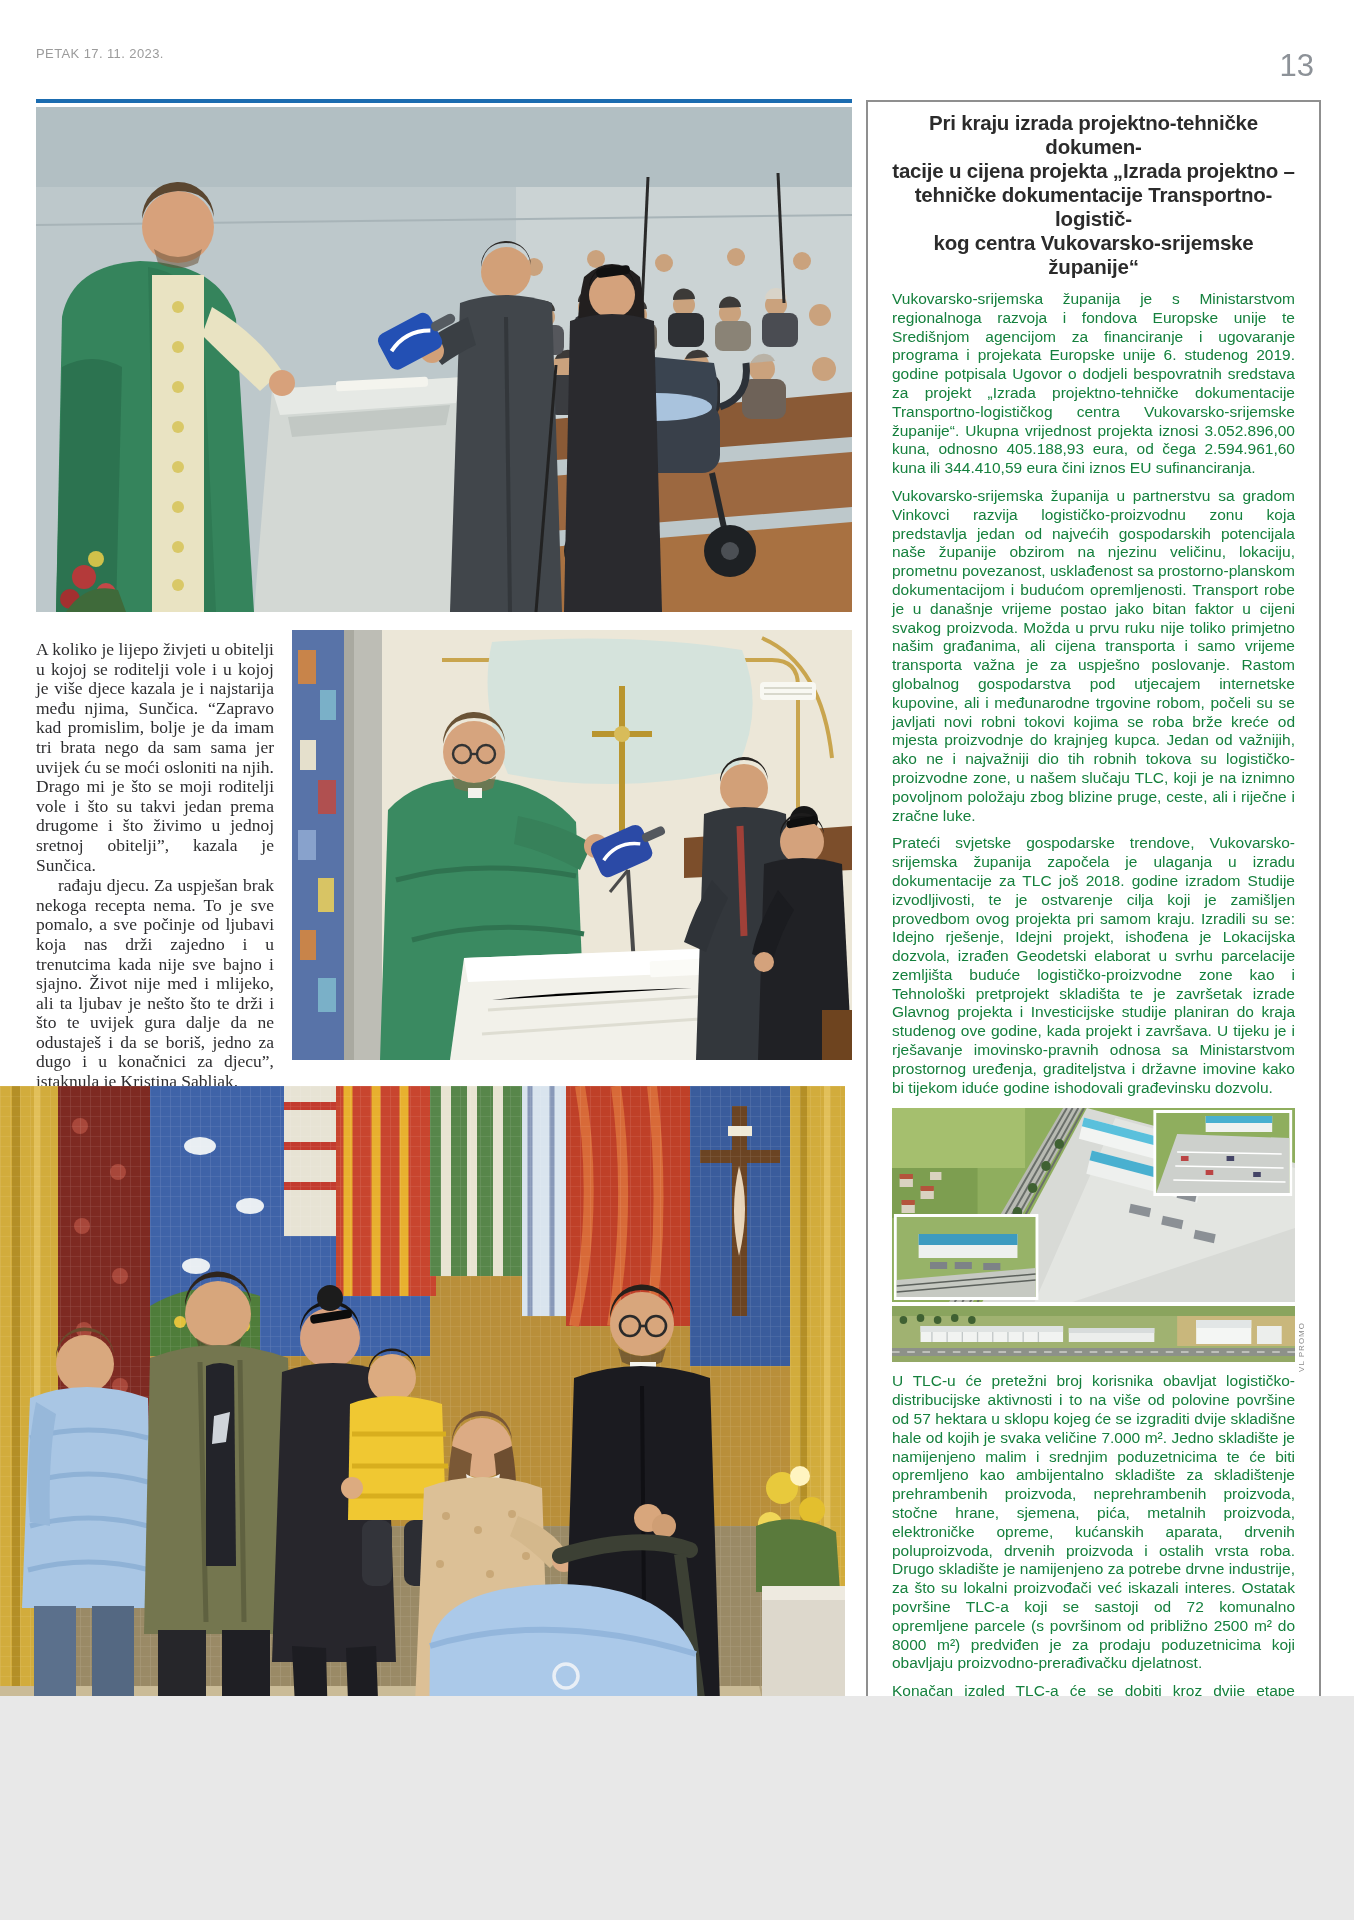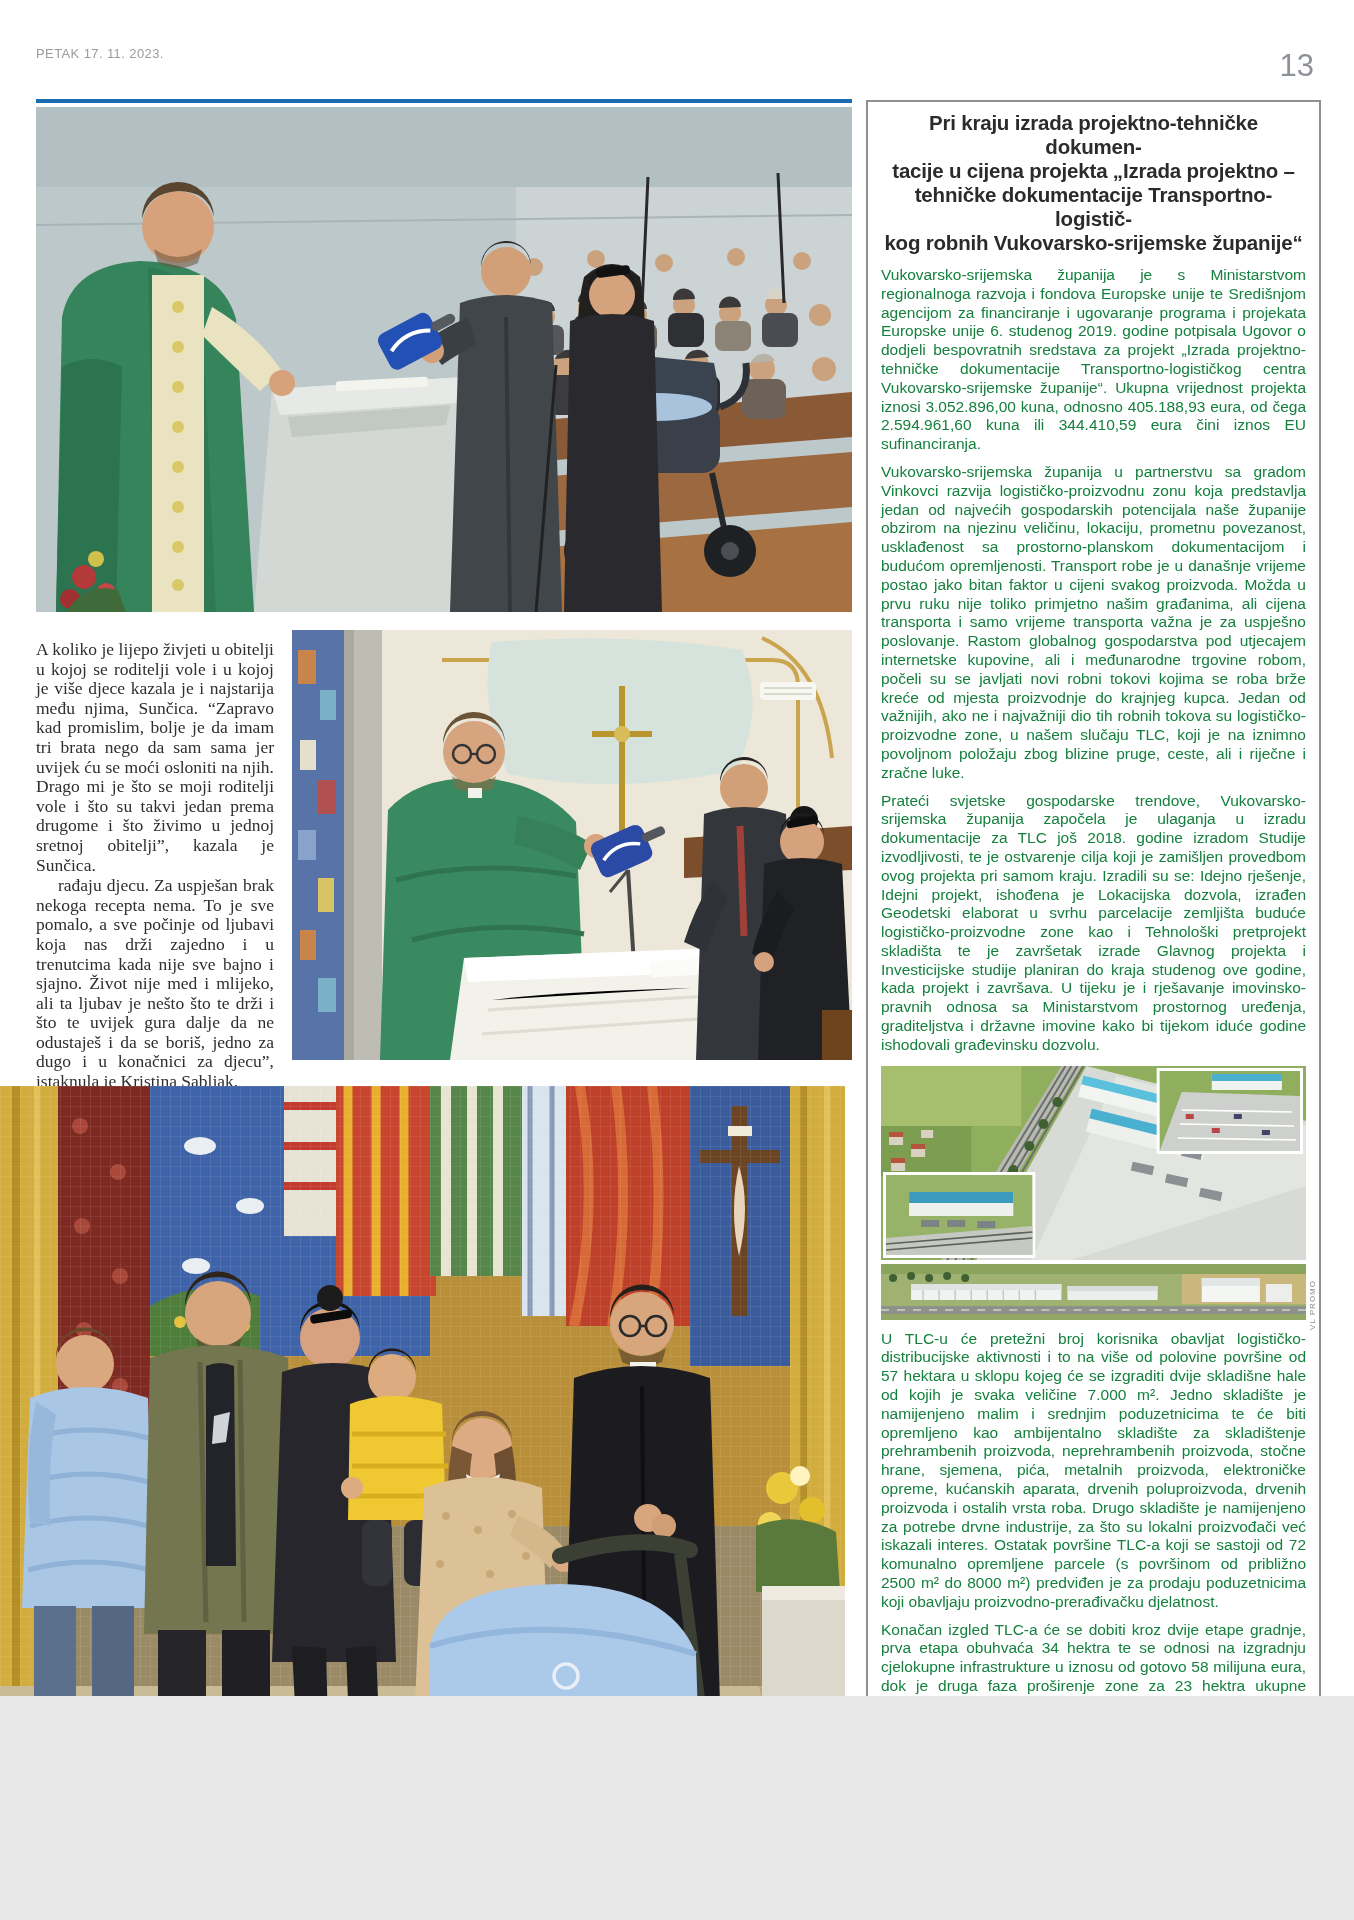--- a/index.html
+++ b/index.html
@@ -18,21 +18,21 @@
   #photoB{left:292px;top:630px;width:560px;height:430px;}
   #photoC{left:0px;top:1086px;width:845px;height:761px;}
   
   .left-copy{position:absolute;left:36px;top:640px;width:238px;
              font-family:"Liberation Serif",serif;font-size:17.5px;line-height:19.6px;
              color:#2e2e30;text-align:justify;}
   .left-copy p{margin:0;}
   .left-copy p + p{text-indent:22px;margin-top:1px;}
   
   .advert{position:absolute;left:866px;top:100px;width:455px;height:1747px;
-          border:2px solid #8f8f8f;box-sizing:border-box;padding:9px 13px 10px;
+          border:2px solid #8f8f8f;box-sizing:border-box;padding:9px 24px 10px;
           display:flex;flex-direction:column;overflow:hidden;}
   .headline{font-size:20.5px;line-height:24px;font-weight:700;color:#2b2b2b;
             text-align:center;letter-spacing:-.2px;margin-bottom:11px;}
   .advert .body p{margin:0 0 9px;font-size:15.5px;line-height:18.8px;color:#15803d;
                   text-align:justify;}
   .figure{position:relative;margin:2px 0 10px;}
   .figure .main{height:194px;}
   .figure .strip{height:56px;margin-top:4px;}
   .figure svg{display:block;width:100%;height:100%;}
   .credit{position:absolute;right:-11px;bottom:40px;transform:rotate(-90deg);transform-origin:right bottom;
@@ -458,21 +458,21 @@
         <circle cx="566" cy="590" r="12" fill="none" stroke="#e9eff6" stroke-width="3.5"></circle>
       </g>
     </svg>
   </div>
 
   <div class="advert">
     <div class="headline">
       <div>Pri kraju izrada projektno-tehničke dokumen-</div>
       <div>tacije u cijena projekta  „Izrada projektno –</div>
       <div>tehničke dokumentacije Transportno-logistič-</div>
-      <div>kog robnih Vukovarsko-srijemske županije“</div>
+      <div>kog centra Vukovarsko-srijemske županije“</div>
     </div>
 
     <div class="body">
       <p>Vukovarsko-srijemska županija je s Ministarstvom regionalnoga razvoja i fondova Europske unije te Središnjom agencijom za financiranje i ugovaranje programa i projekata Europske unije 6. studenog 2019. godine potpisala Ugovor o dodjeli bespovratnih sredstava za projekt „Izrada projektno-tehničke dokumentacije Transportno-logističkog centra Vukovarsko-srijemske županije“. Ukupna vrijednost projekta iznosi 3.052.896,00 kuna, odnosno 405.188,93 eura, od čega 2.594.961,60 kuna ili 344.410,59 eura čini iznos EU sufinanciranja.</p>
       <p>Vukovarsko-srijemska županija u partnerstvu sa gradom Vinkovci razvija logističko-proizvodnu zonu koja predstavlja jedan od najvećih gospodarskih potencijala naše županije obzirom na njezinu veličinu, lokaciju, prometnu povezanost, usklađenost sa prostorno-planskom dokumentacijom i budućom opremljenosti. Transport robe je u današnje vrijeme postao jako bitan faktor u cijeni svakog proizvoda. Možda u prvu ruku nije toliko primjetno našim građanima, ali cijena transporta i samo vrijeme transporta važna je za uspješno poslovanje. Rastom globalnog gospodarstva pod utjecajem internetske kupovine, ali i međunarodne trgovine robom, počeli su se javljati novi robni tokovi kojima se roba brže kreće od mjesta proizvodnje do krajnjeg kupca. Jedan od važnijih, ako ne i najvažniji dio tih robnih tokova su logističko-proizvodne zone, u našem slučaju TLC, koji je na iznimno povoljnom položaju zbog blizine pruge, ceste, ali i riječne i zračne luke.</p>
       <p>Prateći svjetske gospodarske trendove, Vukovarsko-srijemska županija započela je ulaganja u izradu dokumentacije za TLC još 2018. godine izradom Studije izvodljivosti, te je ostvarenje cilja koji je zamišljen provedbom ovog projekta pri samom kraju. Izradili su se: Idejno rješenje, Idejni projekt, ishođena je Lokacijska dozvola, izrađen Geodetski elaborat u svrhu parcelacije zemljišta buduće logističko-proizvodne zone kao i Tehnološki pretprojekt skladišta te je završetak izrade Glavnog projekta i Investicijske studije planiran do kraja studenog ove godine, kada projekt i završava. U tijeku je i rješavanje imovinsko-pravnih odnosa sa Ministarstvom prostornog uređenja, graditeljstva i državne imovine kako bi tijekom iduće godine ishodovali građevinsku dozvolu.</p>
     </div>
 
     <div class="figure">
       <div class="main">

